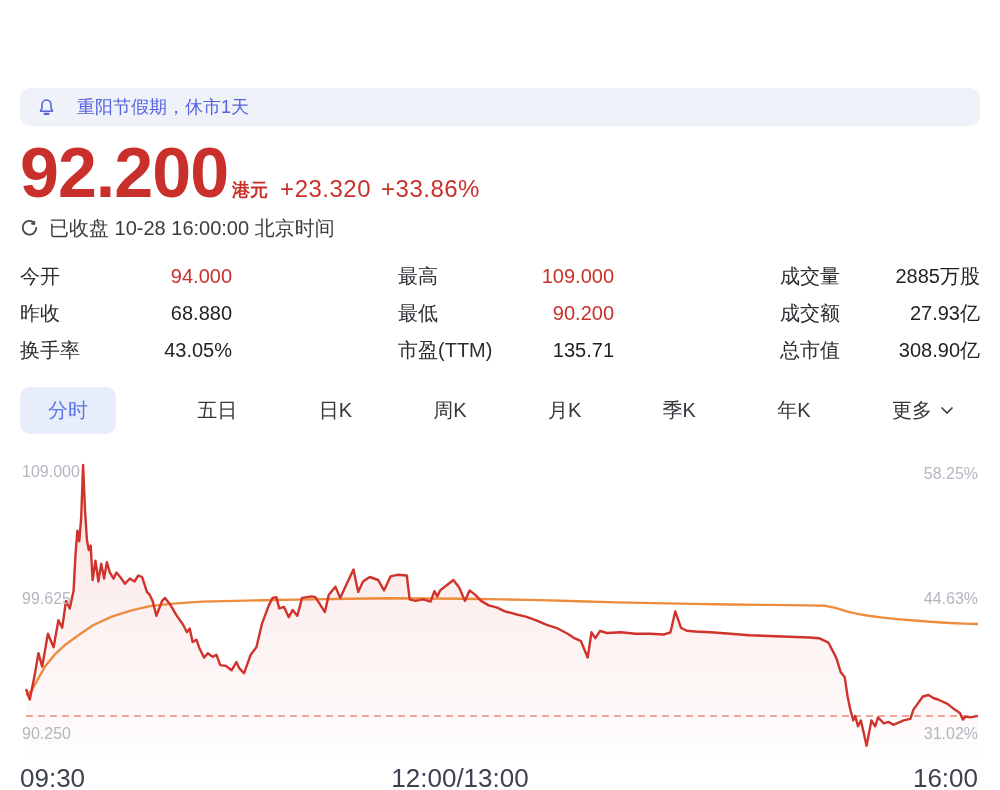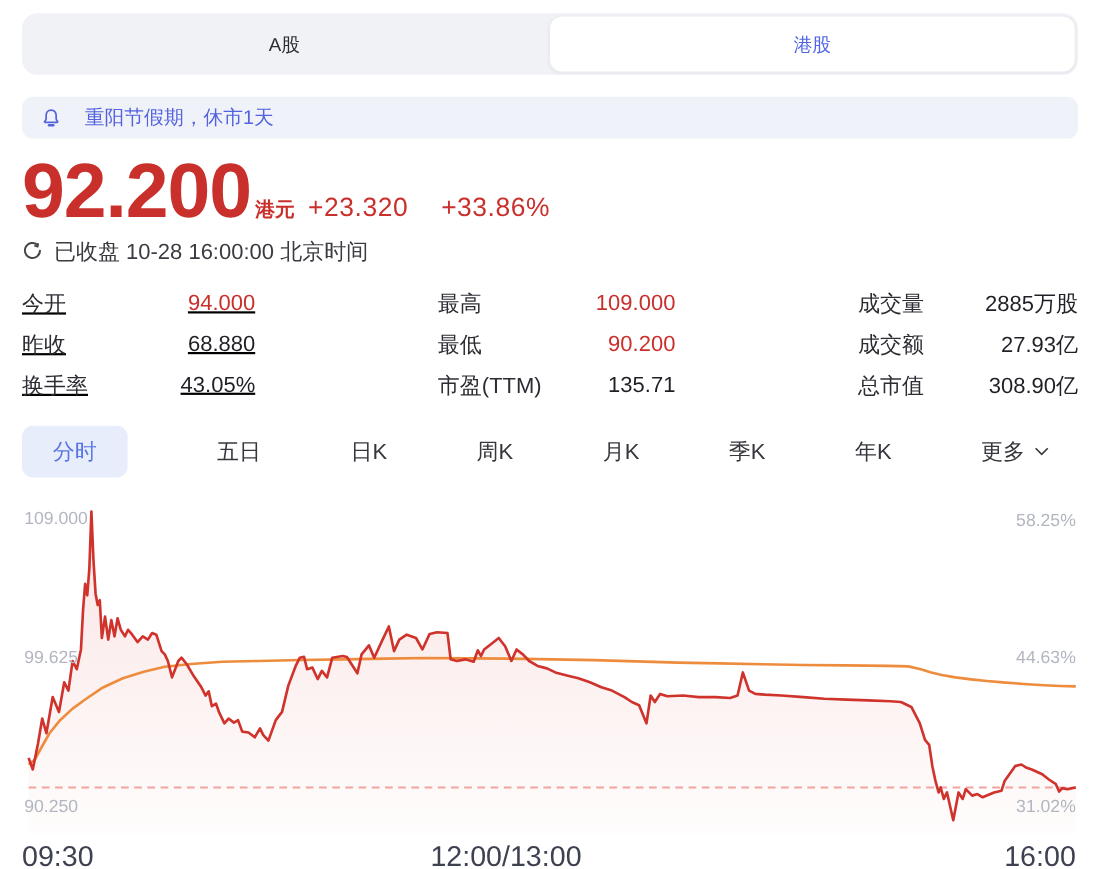--- a/index.html
+++ b/index.html
@@ -24,21 +24,21 @@
   .price-row { position:absolute; left:20px; top:142px; display:flex; align-items:flex-end; }
   .price-big { font-size:70px; font-weight:bold; color:#c9302c; line-height:62px; letter-spacing:-1px; }
   .price-cur { font-size:18px; font-weight:bold; color:#c9302c; margin:0 12px 2px 4px; }
   .price-chg { font-size:24px; color:#c9302c; margin-bottom:1px; letter-spacing:0.5px; }
   .status-row { position:absolute; left:20px; top:215px; display:flex; align-items:center; gap:10px; }
   .status-text { font-size:20px; color:#3a3b40; }
   
   .stats { position:absolute; left:20px; top:258px; width:960px; display:flex;
            justify-content:space-between; }
   .stats-col { display:flex; flex-direction:column; }
-  .stats-col.c1 { width:212px;text-decoration:underline; } .stats-col.c2 { width:216px; } .stats-col.c3 { width:200px; }
+  .stats-col.c1 { width:212px; } .stats-col.c2 { width:216px; } .stats-col.c3 { width:200px; }
   .stat-row { display:flex; justify-content:space-between; align-items:center; height:37px;
               font-size:20px; }
   .stat-label { color:#2c2d33; }
   .stat-value { color:#1f2026; }
   .stat-value.red { color:#c9302c; }
   
   .periods { position:absolute; left:20px; top:386px; width:960px; height:48px;
              display:flex; align-items:center; justify-content:space-between; padding-right:26px; }
   .period-item { font-size:20px; color:#36373d; cursor:pointer; }
   .period-item.chip { background:#e7edfb; color:#5b76e4; border-radius:10px;
@@ -53,44 +53,36 @@
   .xlab { position:absolute; font-size:26px; color:#3e4150; top:311px; }
   .xlab.left { left:20px; }
   .xlab.mid { left:460px; transform:translateX(-50%); }
   .xlab.right { right:22px; }
 </style>
 </head>
 <body>
 
 <div class="app">
 
-  <div class="seg">
-    <div class="seg-item">
-      <span>A股</span>
-    </div>
-    <div class="seg-item active">
-      <span>港股</span>
-    </div>
-  </div>
 
   <div class="banner">
     <span style="display:flex;">
       <svg width="21" height="21" viewBox="0 0 24 24">
         <path d="M12 3.5 C8.8 3.5 6.8 5.9 6.8 9 L6.8 12.6 C6.8 13.7 6.3 14.3 5.5 15 C4.9 15.5 5.2 16.3 6 16.3 L18 16.3 C18.8 16.3 19.1 15.5 18.5 15 C17.7 14.3 17.2 13.7 17.2 12.6 L17.2 9 C17.2 5.9 15.2 3.5 12 3.5 Z" fill="none" stroke="#5463dd" stroke-width="1.8" stroke-linejoin="round"></path>
         <path d="M9.8 19.3 L14.2 19.3" stroke="#5463dd" stroke-width="2.6" stroke-linecap="round"></path>
       </svg>
     </span>
     <span class="banner-text">重阳节假期，休市1天</span>
   </div>
 
   <div class="price-row">
     <span class="price-big">92.200</span>
     <span class="price-cur">港元</span>
     <span class="price-chg">+23.320</span>
-    <span class="price-chg" style="margin-left:30px;">+33.86%</span>
+    <span class="price-chg" style="margin-left:10px;">+33.86%</span>
   </div>
 
   <div class="status-row">
     <span style="display:flex;">
       <svg width="19" height="19" viewBox="0 0 20 20">
         <path d="M14.9 3.9 A7.2 7.2 0 1 0 17.2 9.3" fill="none" stroke="#46474c" stroke-width="1.9" stroke-linecap="round"></path>
         <path d="M15.3 2.2 L15.0 5.6 L11.8 4.6" fill="none" stroke="#46474c" stroke-width="1.7" stroke-linejoin="round"></path>
       </svg>
     </span>
     <span class="status-text">已收盘 10-28 16:00:00 北京时间</span>

